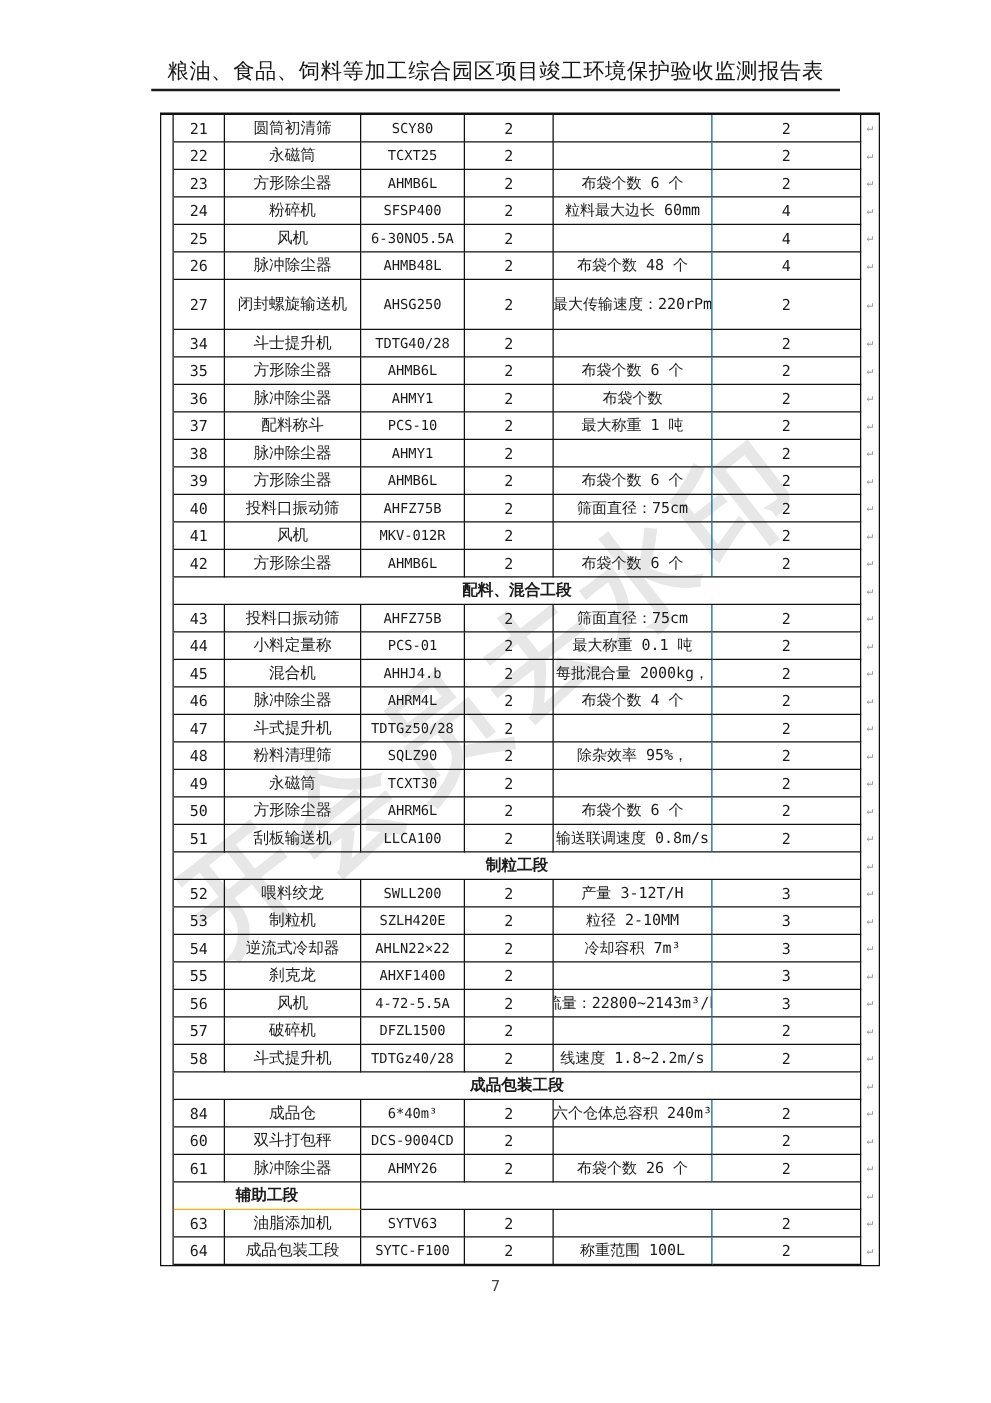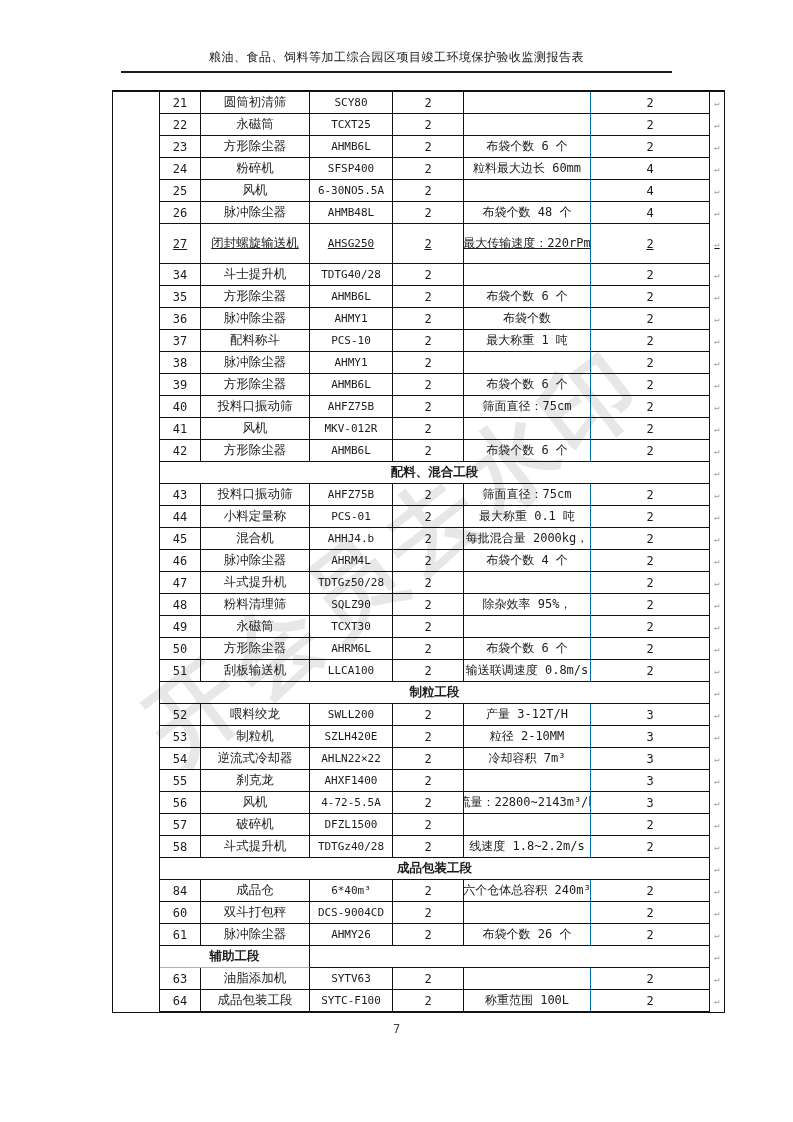--- a/index.html
+++ b/index.html
@@ -4,48 +4,47 @@
 <style>
   html,body{margin:0;padding:0;}
   body{
     width:793px;height:1122px;position:relative;background:#ffffff;
     font-family:"DejaVu Sans Mono","Liberation Mono",monospace;
     color:#1b1b1b;overflow:hidden;
   }
   
   .doc-title{
     position:absolute;left:0;top:44px;width:793px;height:26px;
-    line-height:26px;text-align:center;font-size:12px;letter-spacing:.5px;
+    line-height:26px;text-align:center;font-size:17px;letter-spacing:.5px;
     color:#151515;z-index:3;
   }
   .header-rule{
     position:absolute;left:121px;top:71px;width:551px;height:2px;
     background:#1b1b1b;z-index:3;
   }
   
   .watermark{
     position:absolute;left:70px;top:505px;width:650px;height:100px;
     transform:rotate(-38deg);
     font-size:92px;font-weight:bold;letter-spacing:8px;white-space:nowrap;
     color:rgba(120,120,120,0.18);z-index:1;text-align:center;line-height:100px;
     user-select:none;
   }
   
   .table-frame{
-    position:absolute;left:112px;top:90px;width:574px;z-index:2;
+    position:absolute;left:128px;top:90px;width:574px;z-index:2;
     border:1px solid #111;border-top-width:2px;box-sizing:content-box;
     background:transparent;
-    padding-left:37px;
   }
   .row{
     display:grid;
     grid-template-columns:10px 41px 109px 83px 71px 127px 119px 14px;
     height:22px;
   }
-  .row.tall{height:40px;text-decoration:underline;}
+  .row.tall{height:40px;}
   .c{
     display:flex;align-items:center;justify-content:center;
     box-sizing:border-box;overflow:hidden;white-space:nowrap;
     font-size:12px;
   }
   .lg{border-right:1px solid #111;}
   .num{border-right:1px solid #111;border-bottom:1px solid #111;}
   .name{border-right:1px solid #111;border-bottom:1px solid #111;font-size:12.5px;}
   .model{border-right:1px solid #111;border-bottom:1px solid #111;font-size:11px;}
   .qty{border-right:1px solid #111;border-bottom:1px solid #111;}

